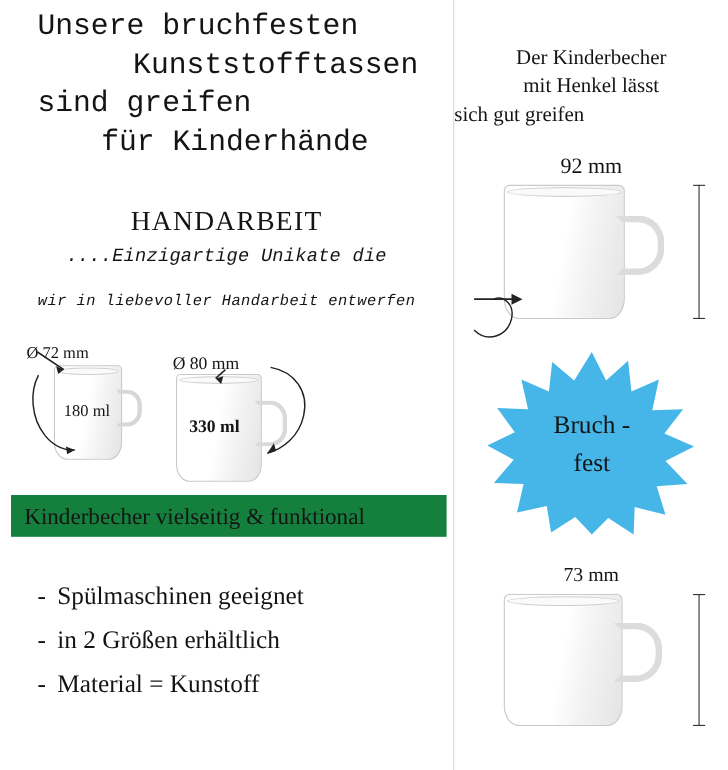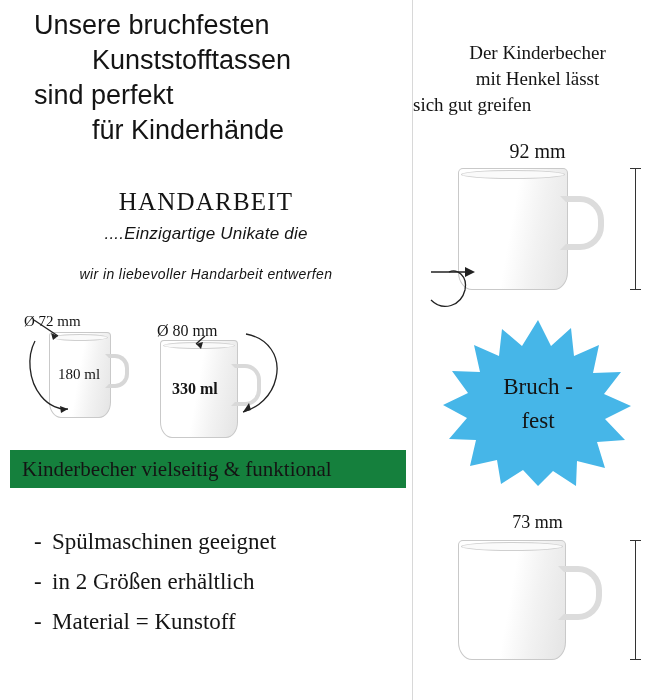--- a/index.html
+++ b/index.html
@@ -38,46 +38,46 @@
     top: 0;
     width: 412px;
     height: 700px;
   }
 
   .headline {
     position: absolute;
     left: 0;
     top: 8px;
     width: 412px;
-    font-family: Liberation Sans, sans-serif;
+    font-family: Liberation Mono, monospace;
     font-size: 27px;
     line-height: 35px;
     color: #141414;
   }
   .headline .l1 { display: block; text-align: left;   padding-left: 34px; }
-  .headline .l2 { display: block; text-align: left;   padding-left: 92px; }
+  .headline .l2 { display: block; text-align: left;   padding-left: 92px; margin-left: 29px; }
   .headline .l3 { display: block; text-align: left;   padding-left: 34px; }
   .headline .l4 { display: block; text-align: left;   padding-left: 92px; }
 
   .handarbeit {
     position: absolute;
     left: 0;
     top: 188px;
     width: 412px;
     text-align: center;
     font-family: "Liberation Serif", serif;
     font-size: 25px;
     letter-spacing: 1.2px;
     color: #141414;
   }
   .script1, .script2 {
     position: absolute;
     width: 412px;
     text-align: center;
-    font-family: Liberation Sans, sans-serif;
+    font-family: Liberation Mono, monospace;
     font-style: italic;
     color: #141414;
   }
   .script1 {
     top: 224px;
     font-size: 17px;
     letter-spacing: 0.2px;
   }
   .script2 {
     top: 266px;
@@ -324,21 +324,21 @@
 
 <div id="page">
 
   <div class="vdivider"></div>
 
   <div id="left-col">
 
     <div class="headline">
       <span class="l1">Unsere bruchfesten</span>
       <span class="l2">Kunststofftassen</span>
-      <span class="l3">sind perfekt</span>
+      <span class="l3">sind greifen</span>
       <span class="l4">für Kinderhände</span>
     </div>
 
     <div class="handarbeit">HANDARBEIT</div>
     <div class="script1">....Einzigartige Unikate die</div>
     <div class="script2">wir in liebevoller Handarbeit entwerfen</div>
 
     <div class="dim-label" style="left:24px; top:313px;font-family:Liberation Serif, serif;">Ø 72 mm</div>
     <div class="dim-label big" style="left:157px; top:322px;">Ø 80 mm</div>
 

